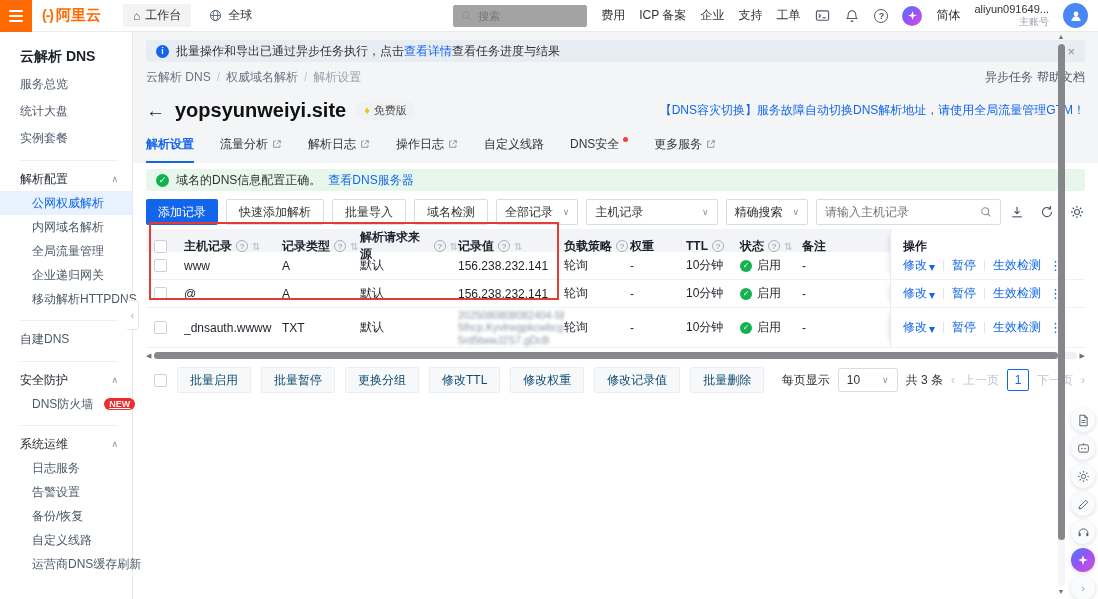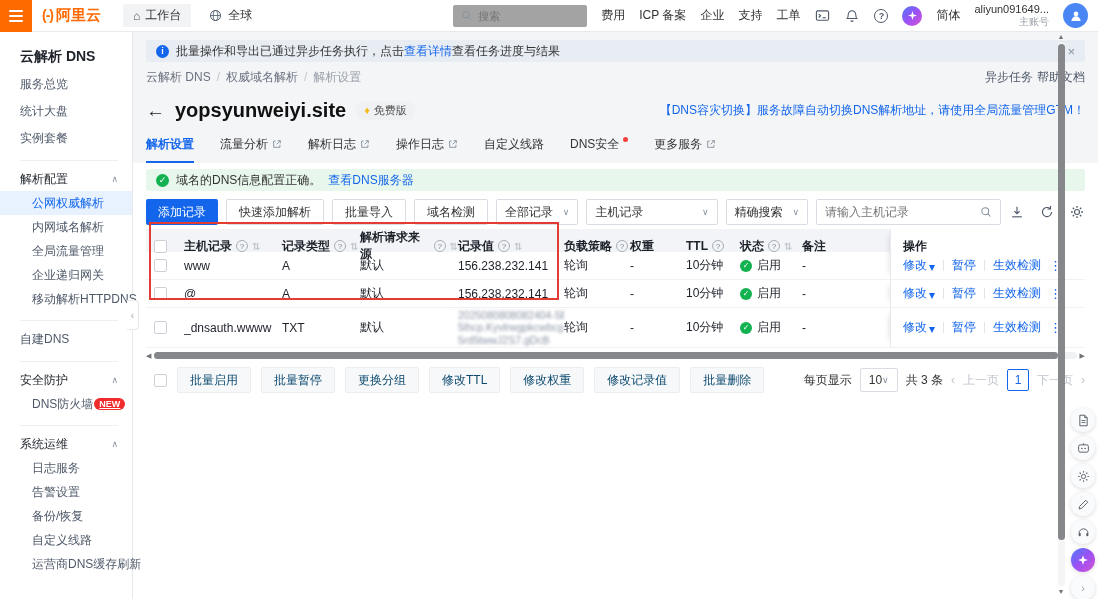--- a/index.html
+++ b/index.html
@@ -30,21 +30,21 @@
 
   
   .sidebar { position:absolute; left:0; top:32px; bottom:0; width:133px; background:#fff; border-right:1px solid #e7e8ec; z-index:20; }
   .sb-title { font-size:14px; font-weight:bold; padding:16px 0 4px 20px; color:#1d2129; }
   .sb-item { height:25px; display:flex; align-items:center; padding-left:20px; color:#4e5969; cursor:pointer; margin-top:2px; white-space:nowrap; }
   .sb-sec { height:24px; display:flex; align-items:center; justify-content:space-between; padding:0 14px 0 20px; color:#1d2129; cursor:pointer; margin-top:4px; }
   .sb-sec .cv { color:#86909c; font-size:9px; }
   .sb-sub { height:24px; display:flex; align-items:center; padding-left:32px; color:#4e5969; cursor:pointer; white-space:nowrap; }
   .sb-sub.active { background:#e8f2ff; color:#1366ec; }
   .sb-div { border-top:1px solid #efefef; margin:9px 14px 6px 20px; }
-  .badge-new { background:#ef2b2b; color:#fff; font-size:9px; font-weight:bold; border-radius:8px; padding:1px 5px; margin-left:1px;text-decoration:underline; }
+  .badge-new { background:#ef2b2b; color:#fff; font-size:9px; font-weight:bold; border-radius:8px; padding:1px 5px; margin-left:11px;text-decoration:underline; }
   .sb-collapse { position:absolute; left:127px; top:300px; width:12px; height:30px; background:#fff; border:1px solid #e7e8ec; border-left:0; border-radius:0 4px 4px 0; display:flex; align-items:center; justify-content:center; color:#a0a6b0; font-size:10px; cursor:pointer; z-index:21; }
 
   
   .main { position:absolute; left:133px; top:32px; right:0; bottom:0; background:#fff; overflow:hidden; }
   .band { background:#f4f5f7; padding:8px 13px 0 13px; }
   .notice { height:22px; background:#e8edf4; border-radius:2px; display:flex; align-items:center; padding:0 10px; gap:7px; color:#333; }
   .notice .x { margin-left:auto; color:#86909c; cursor:pointer; font-size:13px; }
   .info-dot { width:13px; height:13px; border-radius:50%; background:#1366ec; color:#fff; font-size:9px; font-weight:bold; display:inline-flex; align-items:center; justify-content:center; font-style:normal; }
   .crumb-row { display:flex; align-items:center; margin-top:8px; height:14px; }
   .crumb-row .bc { color:#6b7280; cursor:pointer; }
@@ -103,21 +103,21 @@
   
   .hscroll { margin:3px 13px 0; height:8px; position:relative; display:flex; align-items:center; }
   .hscroll .arrow { color:#6f7377; font-size:7px; line-height:1; cursor:pointer; }
   .hscroll .track { flex:1; height:7px; margin:0 3px; border-radius:4px; background:#f0f1f3; position:relative; }
   .hscroll .thumb { position:absolute; left:0; top:0; height:7px; width:98%; background:#85878a; border-radius:4px; cursor:grab; }
 
   
   .batch { margin:8px 13px 0; display:flex; align-items:center; gap:10px; }
   .btn.dis { background:#f7f8fa; border:1px solid #ebedf0; color:#0c4a6e; cursor:not-allowed; }
   .pager { margin-left:auto; display:flex; align-items:center; gap:8px; color:#333; }
-  .pp-sel { height:24px; background:#fff; border:1px solid #d9dce3; border-radius:2px; display:inline-flex; align-items:center; gap:0; padding:0 8px; cursor:pointer; }
+  .pp-sel { height:24px; background:#fff; border:1px solid #d9dce3; border-radius:2px; display:inline-flex; align-items:center; gap:22px; padding:0 8px; cursor:pointer; }
   .pg-nav { color:#c0c4cc; cursor:default; }
   .pg-cur { min-width:22px; height:22px; border:1px solid #1366ec; color:#1366ec; border-radius:2px; display:inline-flex; align-items:center; justify-content:center; cursor:pointer; }
 
   
   .vscroll { position:absolute; right:33px; top:33px; bottom:4px; width:8px; z-index:35; display:flex; flex-direction:column; align-items:center; }
   .vscroll .arrow { color:#6f7377; font-size:7px; line-height:1; cursor:pointer; }
   .vscroll .track { flex:1; width:7px; margin:2px 0; border-radius:4px; position:relative; background:#f5f5f6; }
   .vscroll .thumb { position:absolute; top:2px; left:0; width:7px; height:496px; background:#85878a; border-radius:4px; cursor:grab; }
   .floatbar { position:absolute; right:3px; top:408px; display:flex; flex-direction:column; align-items:center; gap:4px; z-index:36; }
   .fbtn { width:24px; height:24px; border-radius:50%; background:#fafbfc; box-shadow:0 1px 4px rgba(0,0,0,.14); display:flex; align-items:center; justify-content:center; color:#595f69; cursor:pointer; }

